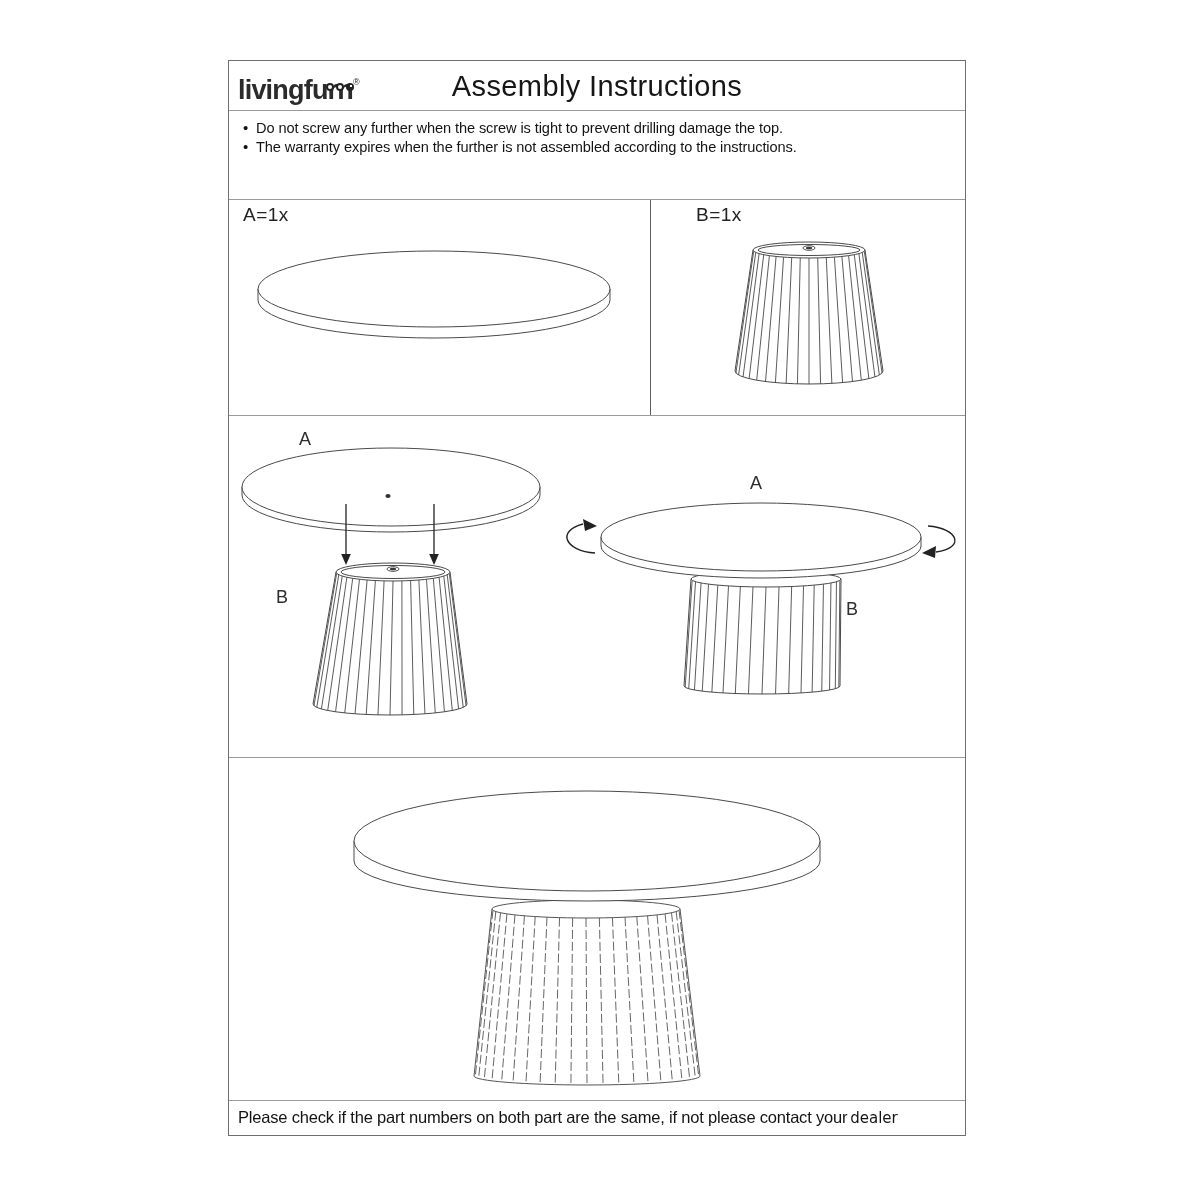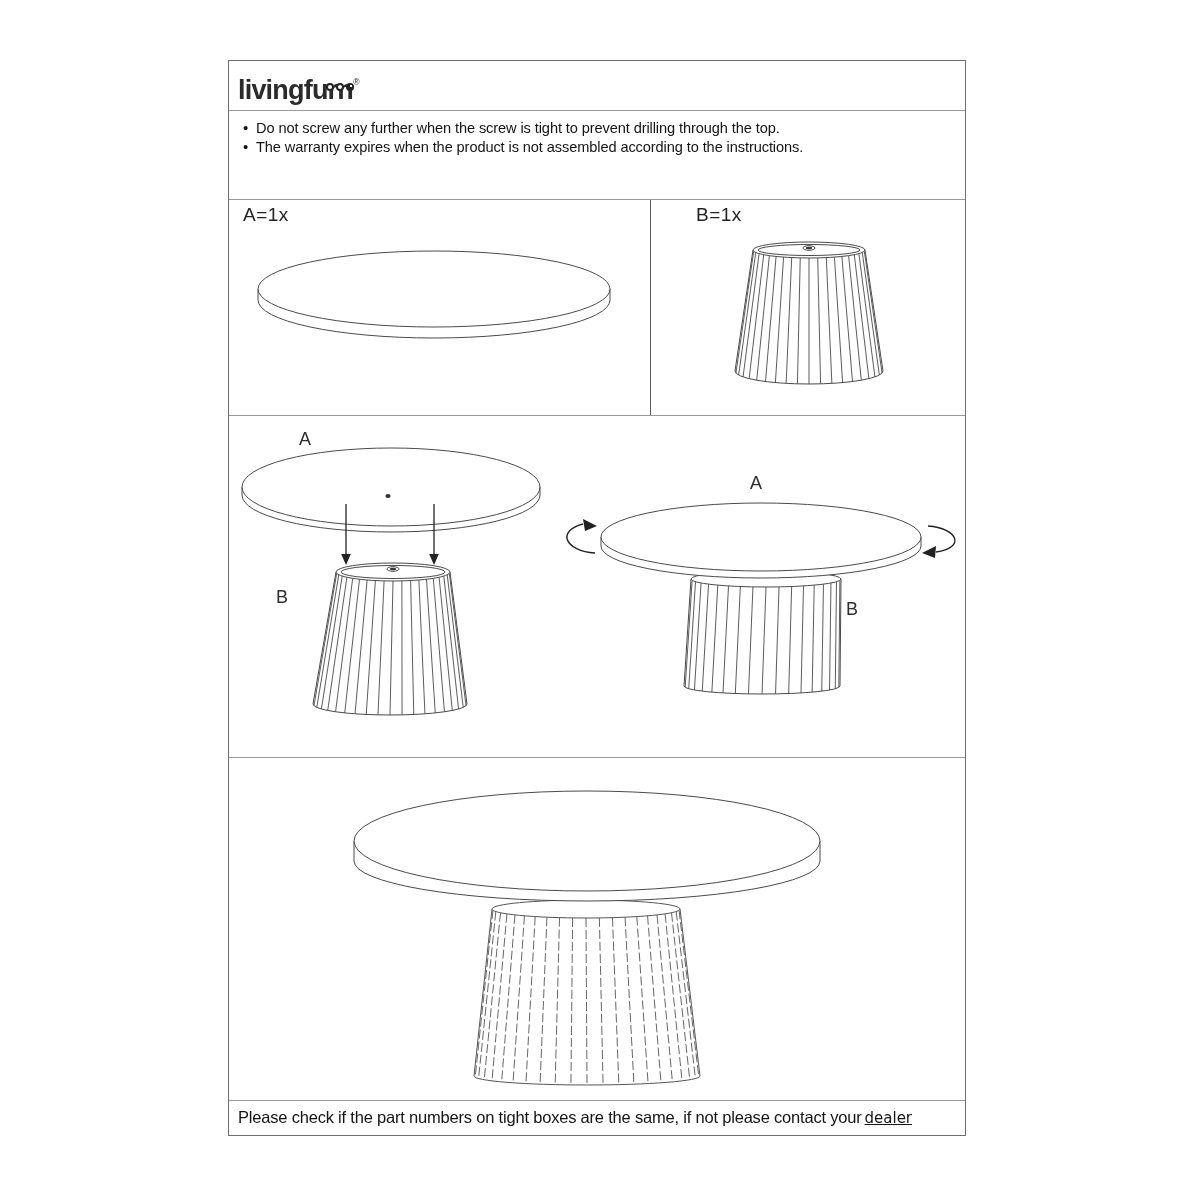--- a/index.html
+++ b/index.html
@@ -39,43 +39,44 @@
 
   
   .sec-assembly{height:342px;}
   .sec-final{height:343px;}
   .diag{position:absolute;left:0;top:0;}
   .diag-label{position:absolute;font-size:18px;color:#2e2e2e;}
 
   
   .sec-footer{height:32px;border-bottom:none;display:flex;align-items:center;}
   .footer-text{padding-left:9px;font-size:16.5px;letter-spacing:-0.2px;color:#141414;white-space:nowrap;}
-  .footer-hl{font-family:"DejaVu Sans",sans-serif;font-size:15px;letter-spacing:0;margin-left:3px;text-decoration:underline;}
+  .footer-hl{font-family:"DejaVu Sans",sans-serif;font-size:15px;letter-spacing:0;margin-left:3px;}
 </style>
 </head>
 <body>
 
 <div class="stage">
   <div class="doc">
 
     <div class="sec sec-header">
       <div class="logo-wrap">
         <span class="logo-text">livingfurn</span><span class="logo-tm">®</span>
         <span class="logo-dots">
           <span class="dot dot-ring"></span>
           <span class="dot dot-ring"></span>
           <span class="dot dot-solid"></span>
         </span>
       </div>
+      <div class="page-title">Assembly Instructions</div>
     </div>
 
     <div class="sec sec-notes">
       <ul class="notes-list">
-        <li>Do not screw any further when the screw is tight to prevent drilling through the top.</li>
-        <li>The warranty expires when the product is not assembled according to the instructions.</li>
+        <li>Do not screw any further when the screw is tight to prevent drilling damage the top.</li>
+        <li>The warranty expires when the further is not assembled according to the instructions.</li>
       </ul>
     </div>
 
     <div class="sec sec-parts">
       <div class="part-panel part-a">
         <div class="part-label">A=1x</div>
         <svg class="diag" width="421" height="215">
           <g stroke="#4a4a4a" stroke-width="1" fill="none">
               <path d="M 29 89 L 29 100 A 176 38 0 0 0 381 100 L 381 89" fill="#fff"></path>
               <ellipse cx="205" cy="89" rx="176" ry="38" fill="#fff"></ellipse>
@@ -230,17 +231,17 @@
             <ellipse cx="357" cy="151" rx="94" ry="9" fill="#fff"></ellipse>
           </g>
         <g stroke="#4a4a4a" stroke-width="1" fill="none">
             <path d="M 125 83 L 125 103 A 233 40 0 0 0 591 103 L 591 83" fill="#fff"></path>
             <ellipse cx="358" cy="83" rx="233" ry="50" fill="#fff"></ellipse>
           </g>
       </svg>
     </div>
 
     <div class="sec sec-footer">
-      <div class="footer-text"><span>Please check if the part numbers on tight boxes are the same, if not please contact your</span><span class="footer-hl">dealer</span></div>
+      <div class="footer-text"><span>Please check if the part numbers on both part are the same, if not please contact your</span><span class="footer-hl">dealer</span></div>
     </div>
 
   </div>
 </div>
 
 </body></html>

